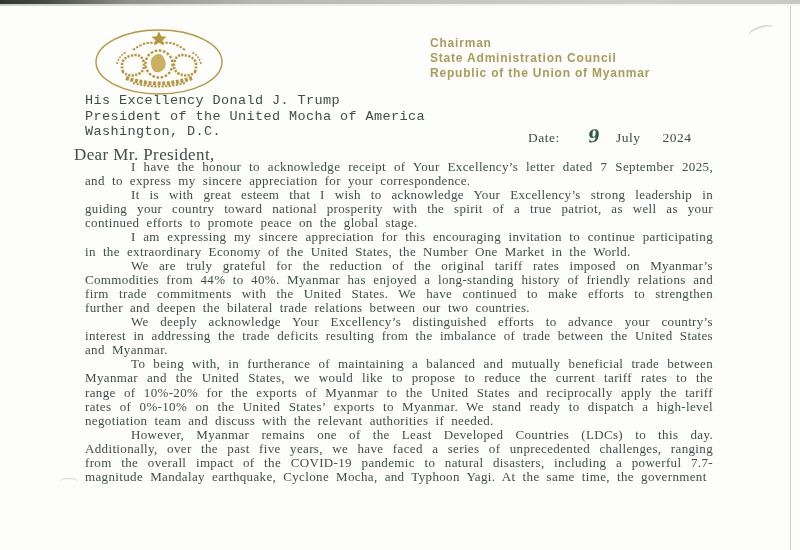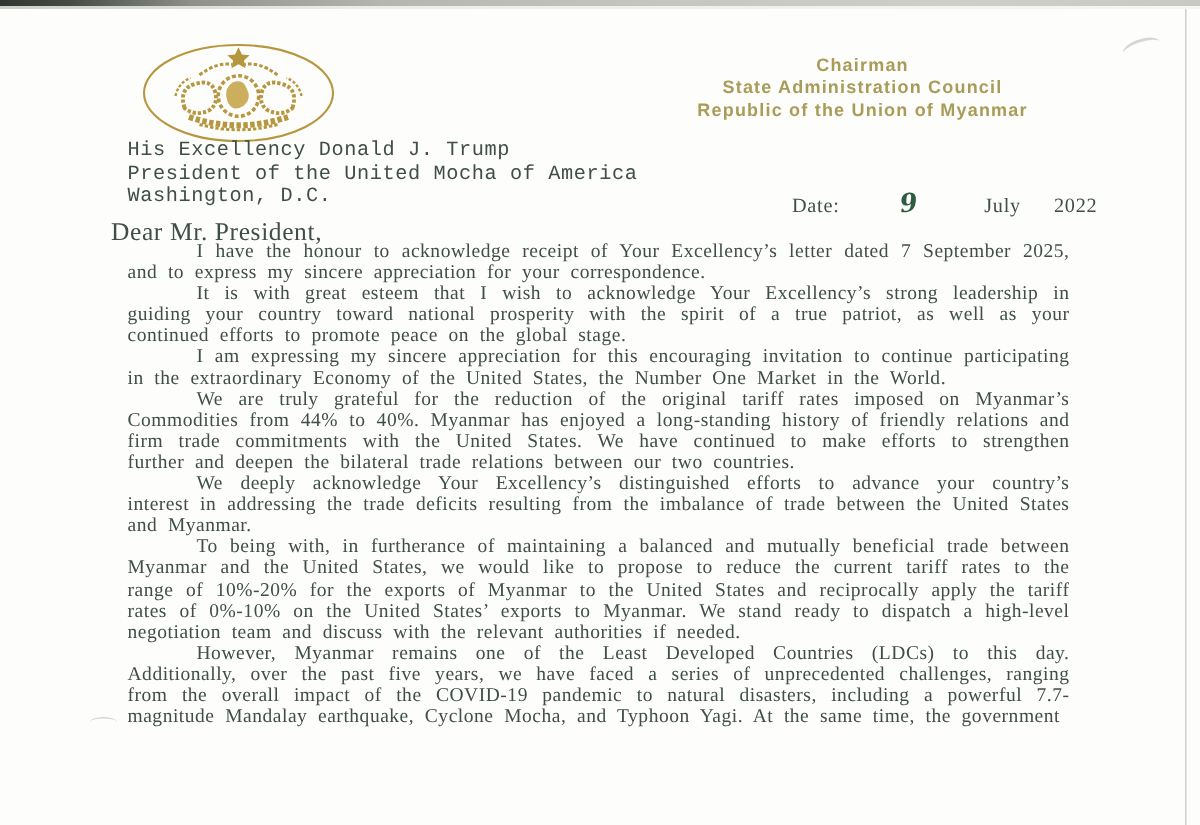--- a/index.html
+++ b/index.html
@@ -42,21 +42,20 @@
   
   .emblem{position:absolute;left:93px;top:26px;width:132px;height:72px;}
   .emblem svg{width:100%;height:100%;}
   .seal-line{stroke:var(--emblem-gold,#b6973f);fill:none;}
   .seal-fill{fill:var(--emblem-gold,#b6973f);}
   .seal-fill-lt{fill:#cbaf5e;}
 
   
   .header-title{
     position:absolute;left:430px;top:36px;width:290px;
-    text-align:center;
     font-family:"Liberation Sans", sans-serif;
     font-weight:bold;
     font-size:12px;line-height:15px;
     letter-spacing:.8px;
     color:var(--header-gold,#a89c58);
   }
 
   
   .recipient{
     position:absolute;left:85px;top:93px;
@@ -67,31 +66,31 @@
   }
 
   
   .date-row{
     position:absolute;left:528px;top:126px;
     font-size:13.5px;
     color:var(--body-text,#45534c);
     letter-spacing:.5px;
     white-space:nowrap;
   }
-  .date-label{margin-right:40px;}
+  .date-label{margin-right:28px;}
   .date-day{
     display:inline-block;
     font-family:"DejaVu Serif", serif;
     font-style:italic;font-weight:bold;
     font-size:17px;
     color:var(--ink-green,#2f5b40);
     transform:rotate(-6deg);
     margin-right:16px;
   }
-  .date-month{margin-right:22px;margin-left:28px;}
+  .date-month{margin-right:22px;}
 
   .salutation{
     position:absolute;left:74px;top:145px;
     font-size:17px;
     color:var(--body-text,#45534c);
     letter-spacing:.4px;
   }
 
   
   .letter-body{
@@ -141,21 +140,21 @@
     <div>Republic of the Union of Myanmar</div>
   </div>
 
 <div class="recipient">
     <div>His Excellency Donald J. Trump</div>
     <div>President of the United Mocha of America</div>
     <div>Washington, D.C.</div>
   </div>
 
 <div class="date-row">
-  <span class="date-label">Date:</span><span class="date-day">9</span><span class="date-month">July</span><span class="date-year">2022</span>
+  <span class="date-label">Date:</span><span class="date-day">9</span><span class="date-month">July</span><span class="date-year">2024</span>
 </div>
 
 <div class="salutation">Dear Mr. President,</div>
 
 <div class="letter-body">
     <p>I have the honour to acknowledge receipt of Your Excellency’s letter dated 7 September 2025, and to express my sincere appreciation for your correspondence.</p>
     <p>It is with great esteem that I wish to acknowledge Your Excellency’s strong leadership in guiding your country toward national prosperity with the spirit of a true patriot, as well as your continued efforts to promote peace on the global stage.</p>
     <p>I am expressing my sincere appreciation for this encouraging invitation to continue participating in the extraordinary Economy of the United States, the Number One Market in the World.</p>
     <p>We are truly grateful for the reduction of the original tariff rates imposed on Myanmar’s Commodities from 44% to 40%. Myanmar has enjoyed a long-standing history of friendly relations and firm trade commitments with the United States. We have continued to make efforts to strengthen further and deepen the bilateral trade relations between our two countries.</p>
     <p>We deeply acknowledge Your Excellency’s distinguished efforts to advance your country’s interest in addressing the trade deficits resulting from the imbalance of trade between the United States and Myanmar.</p>

